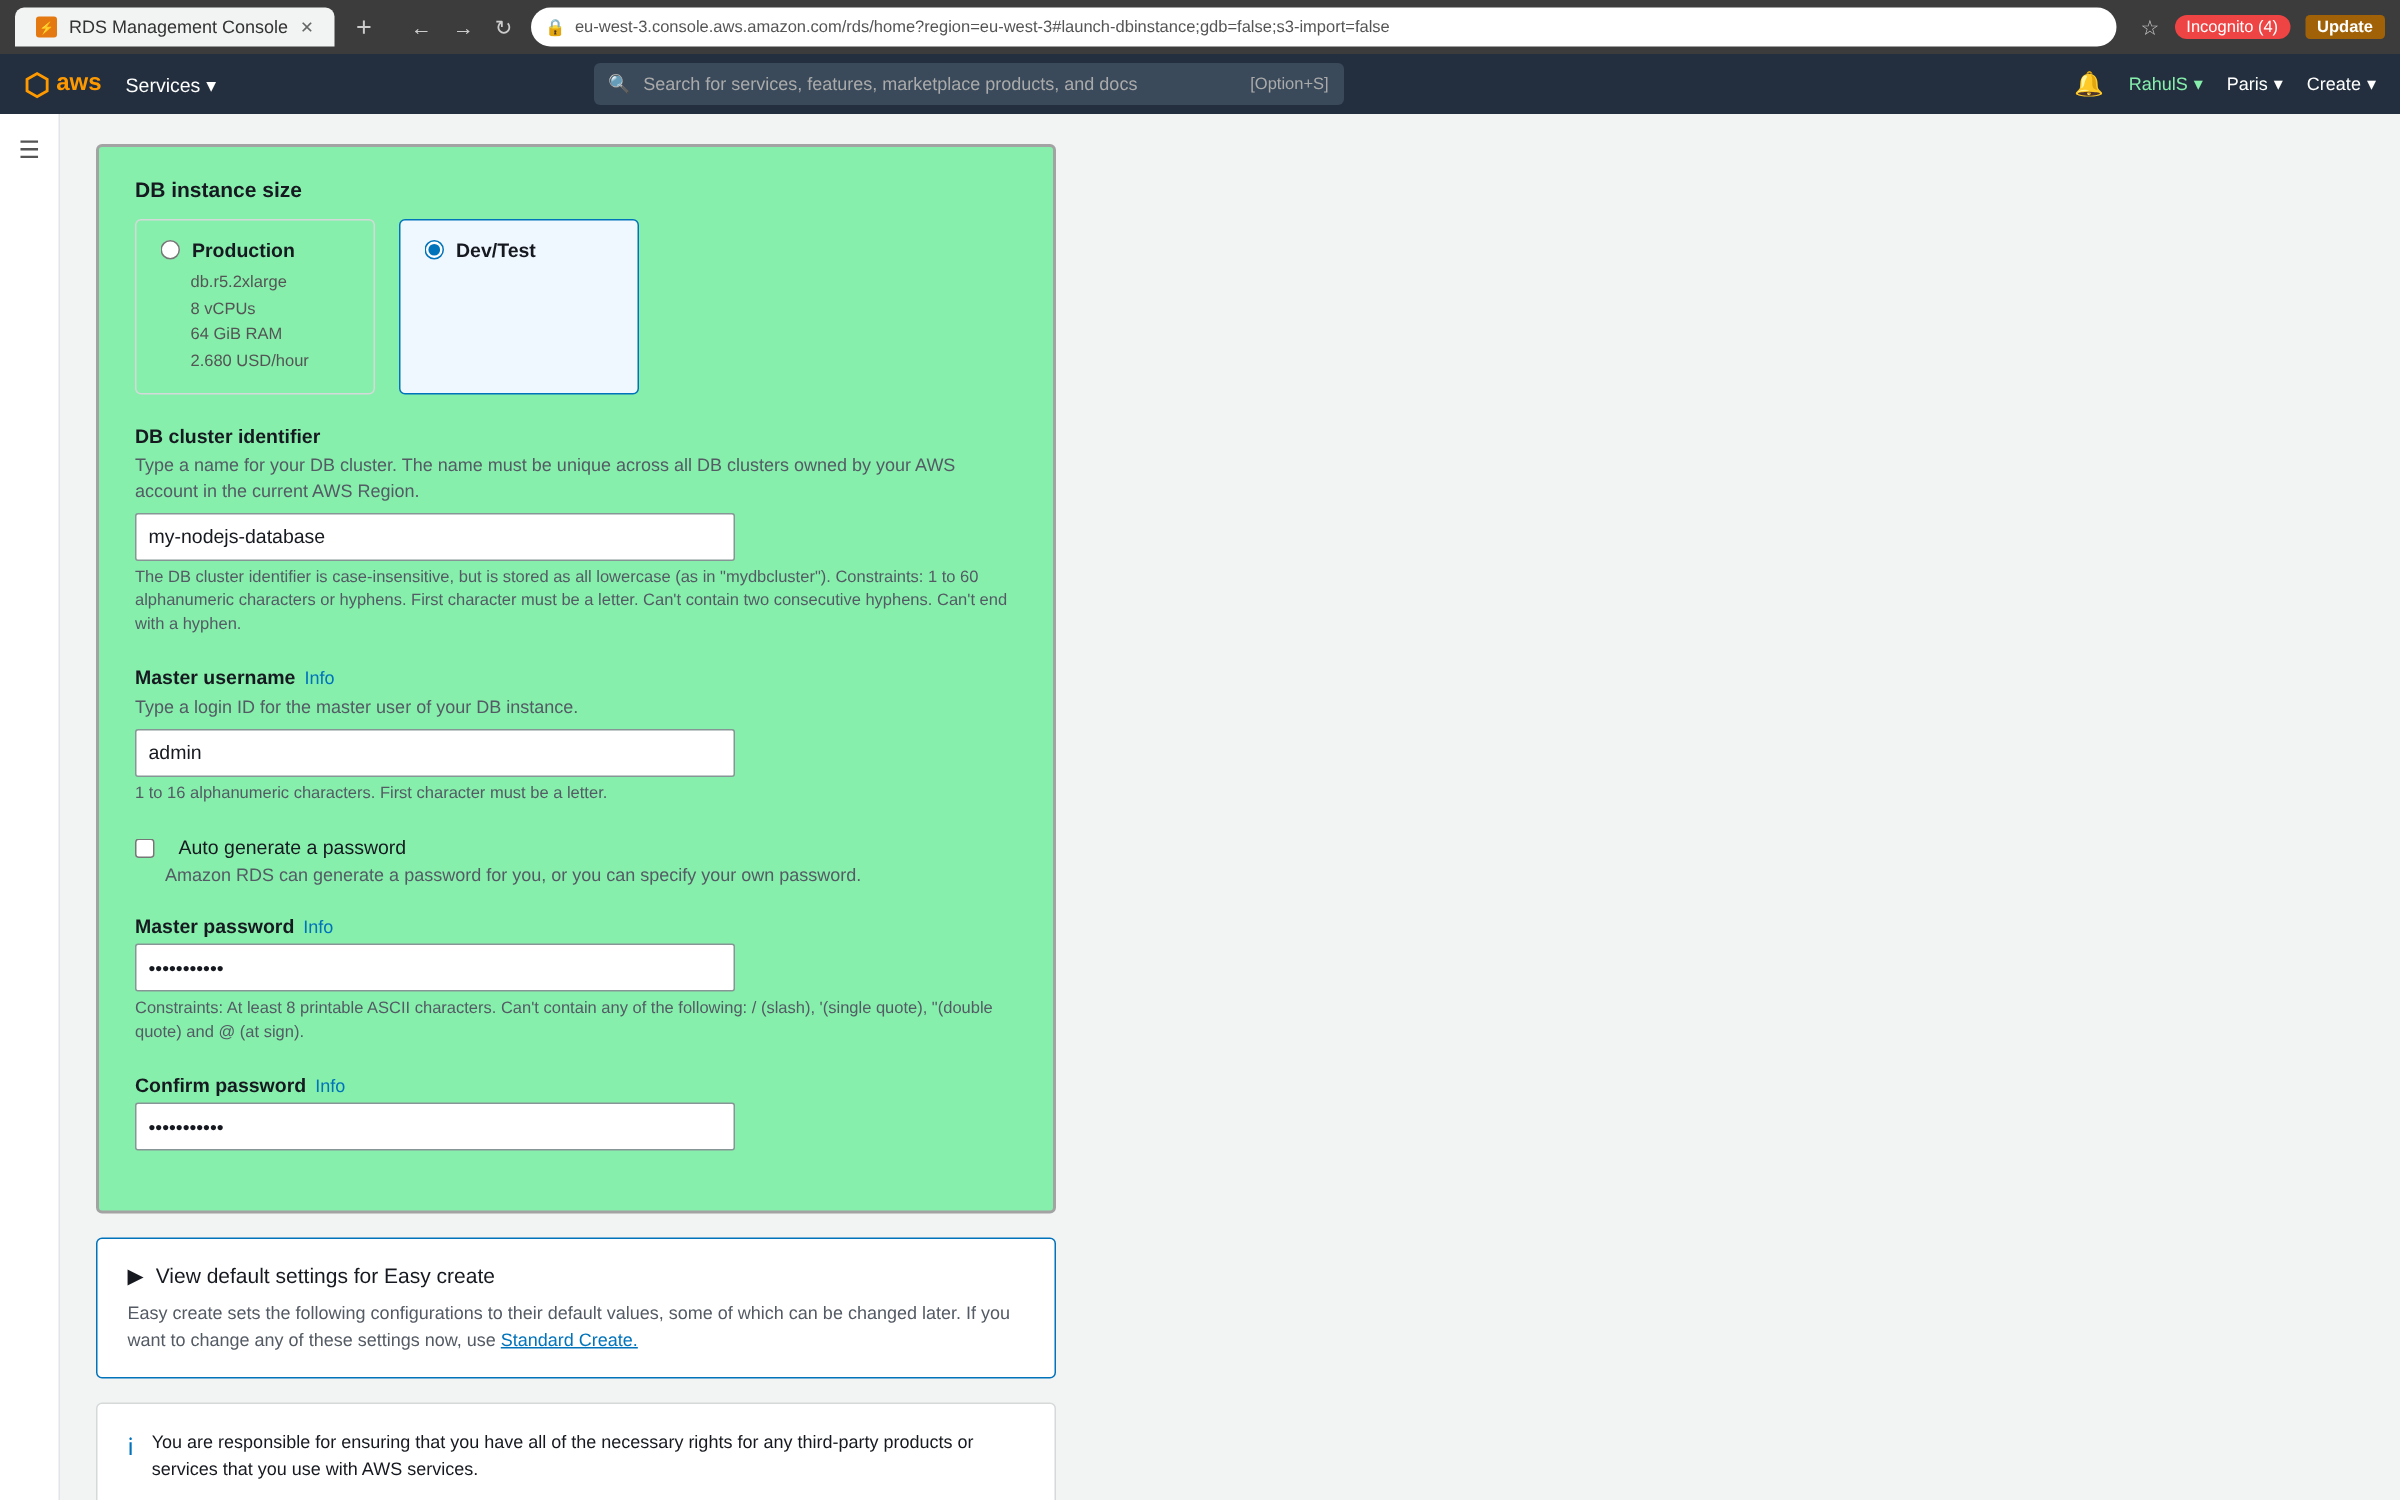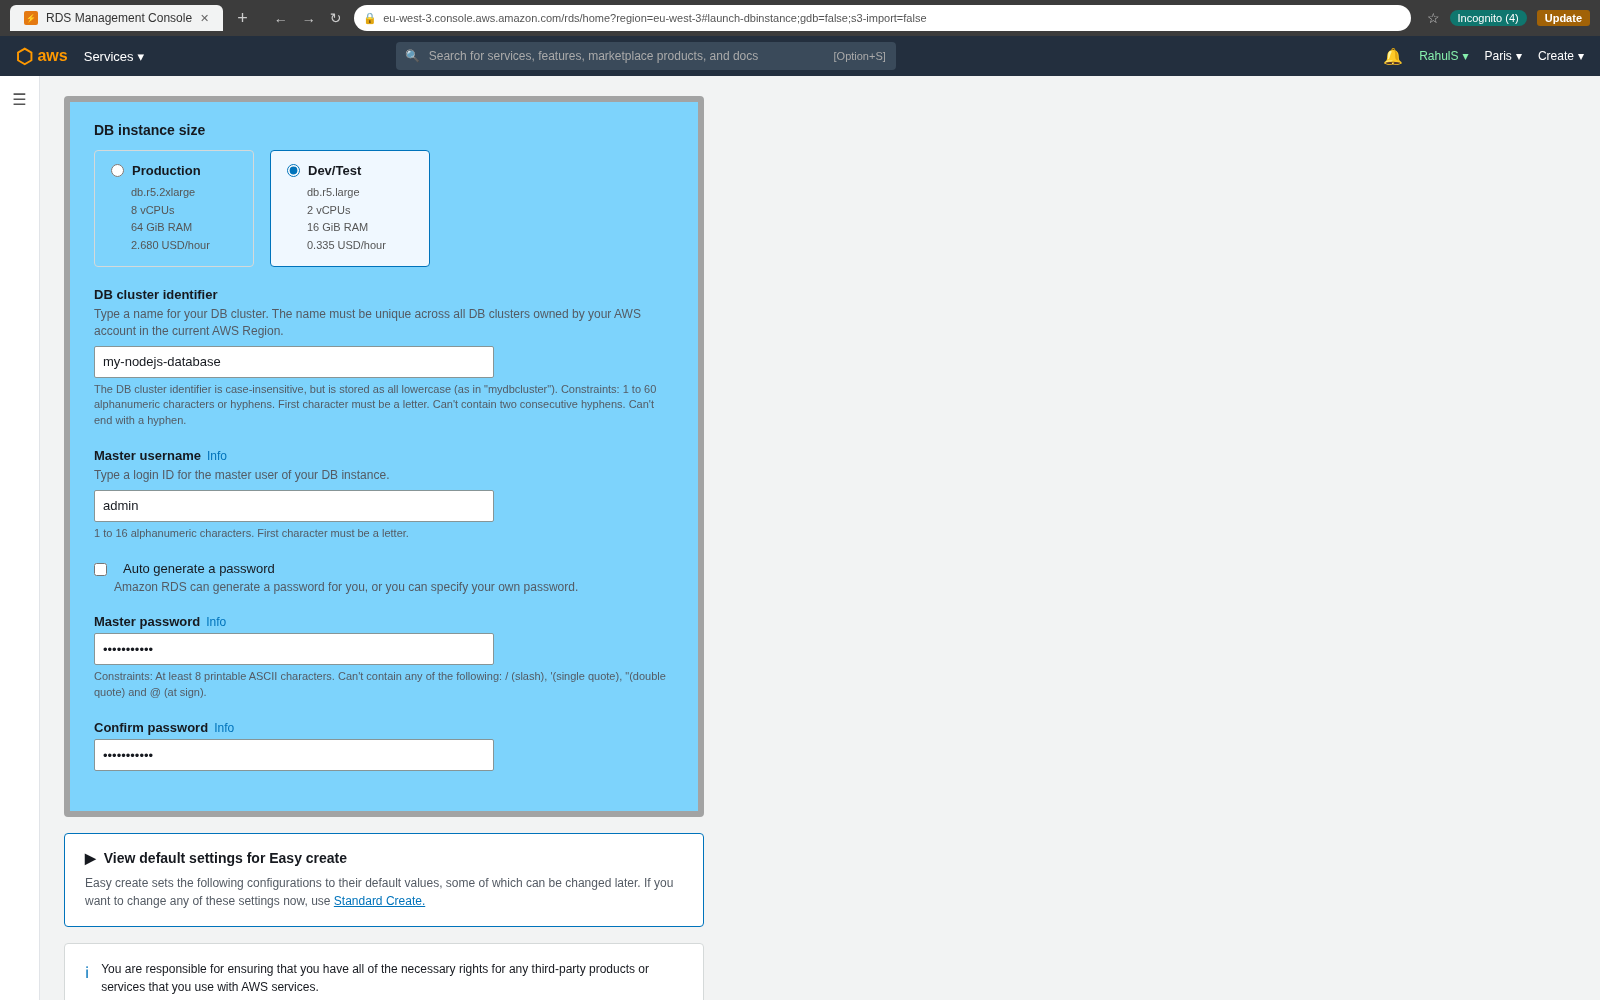--- a/index.html
+++ b/index.html
@@ -86,21 +86,21 @@
       align-items: center;
       gap: 10px;
       margin-left: 8px;
     }
     .browser-action-btn {
       color: #ccc;
       font-size: 14px;
       cursor: pointer;
     }
     .incognito-btn {
-      background: #0f766e;
+      background: #ef4444;
       color: #fff;
       border-radius: 12px;
       padding: 2px 8px;
       font-size: 11px;
       cursor: pointer;
     }
     .update-btn {
       background: #a16207;
       color: #fff;
       border-radius: 3px;
@@ -224,22 +224,22 @@
     
     .main-content {
       flex: 1;
       overflow-y: auto;
       padding: 20px 24px;
       background: #f2f3f3;
     }
 
     
     .form-card {
-      background: #7dd3fc;
-      border: 6px solid #a3a3a3;
+      background: #86efac;
+      border: 2px solid #a3a3a3;
       border-radius: 4px;
       padding: 20px 24px;
       max-width: 640px;
       margin-bottom: 16px;
     }
 
     
     .section-title {
       font-size: 14px;
       font-weight: 600;
@@ -368,21 +368,21 @@
       border-radius: 4px;
       padding: 16px 20px;
       max-width: 640px;
       margin-bottom: 16px;
     }
     .easy-create-header {
       display: flex;
       align-items: center;
       gap: 8px;
       font-size: 14px;
-      font-weight: 700;
+      font-weight: 400;
       color: #16191f;
       cursor: pointer;
       text-align: right;
     }
     .easy-create-desc {
       font-size: 12px;
       color: #545b64;
       margin-top: 8px;
       line-height: 1.5;
     }
@@ -505,26 +505,20 @@
               <div>64 GiB RAM</div>
               <div>2.680 USD/hour</div>
             </div>
           </div>
 
           <div class="instance-option selected">
             <label>
               <input type="radio" name="instance-size" checked="" style="">
               <span>Dev/Test</span>
             </label>
-            <div class="instance-option-detail">
-              <div>db.r5.large</div>
-              <div>2 vCPUs</div>
-              <div>16 GiB RAM</div>
-              <div>0.335 USD/hour</div>
-            </div>
           </div>
         </div>
       </div>
 
       <div class="field-group">
         <div class="field-label">
           <span>DB cluster identifier</span>
         </div>
         <div class="field-description">Type a name for your DB cluster. The name must be unique across all DB clusters owned by your AWS account in the current AWS Region.</div>
         <input type="text" class="text-input" value="my-nodejs-database" style="">

